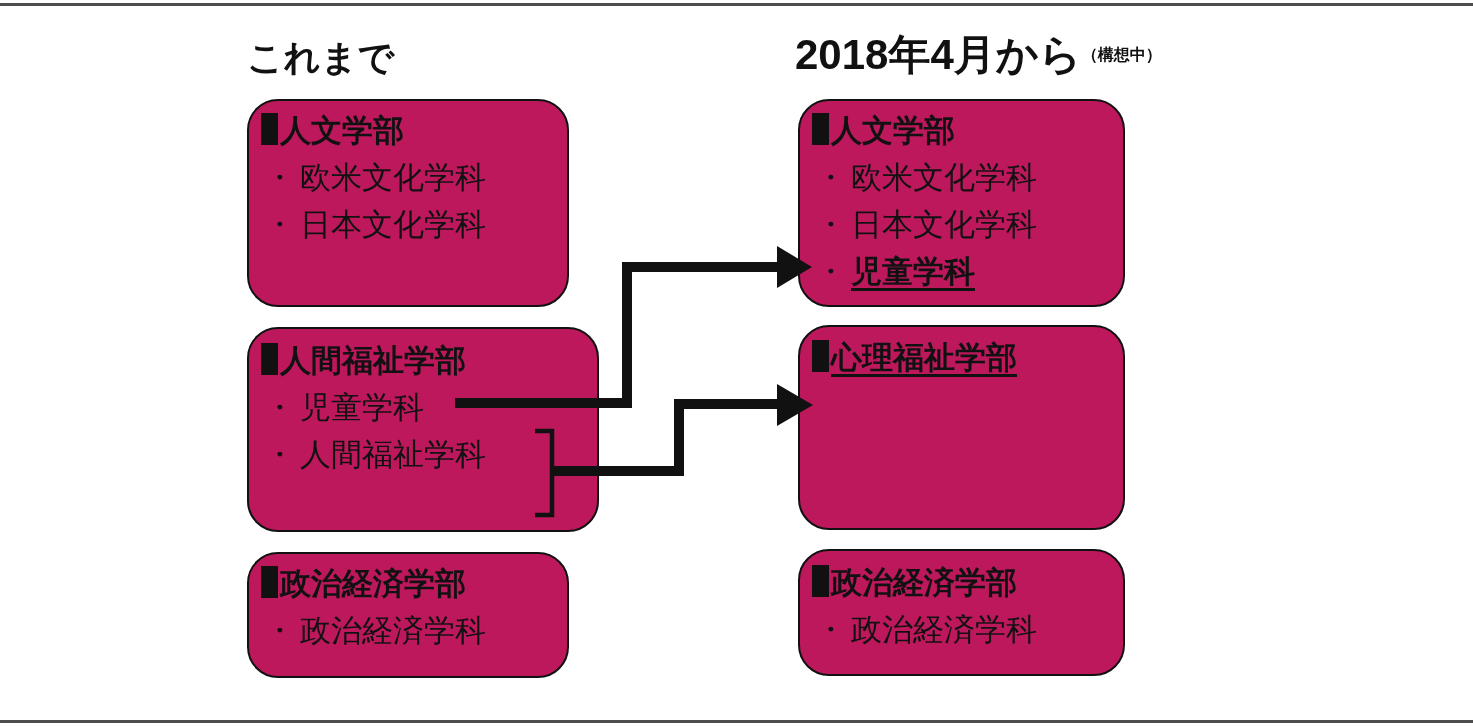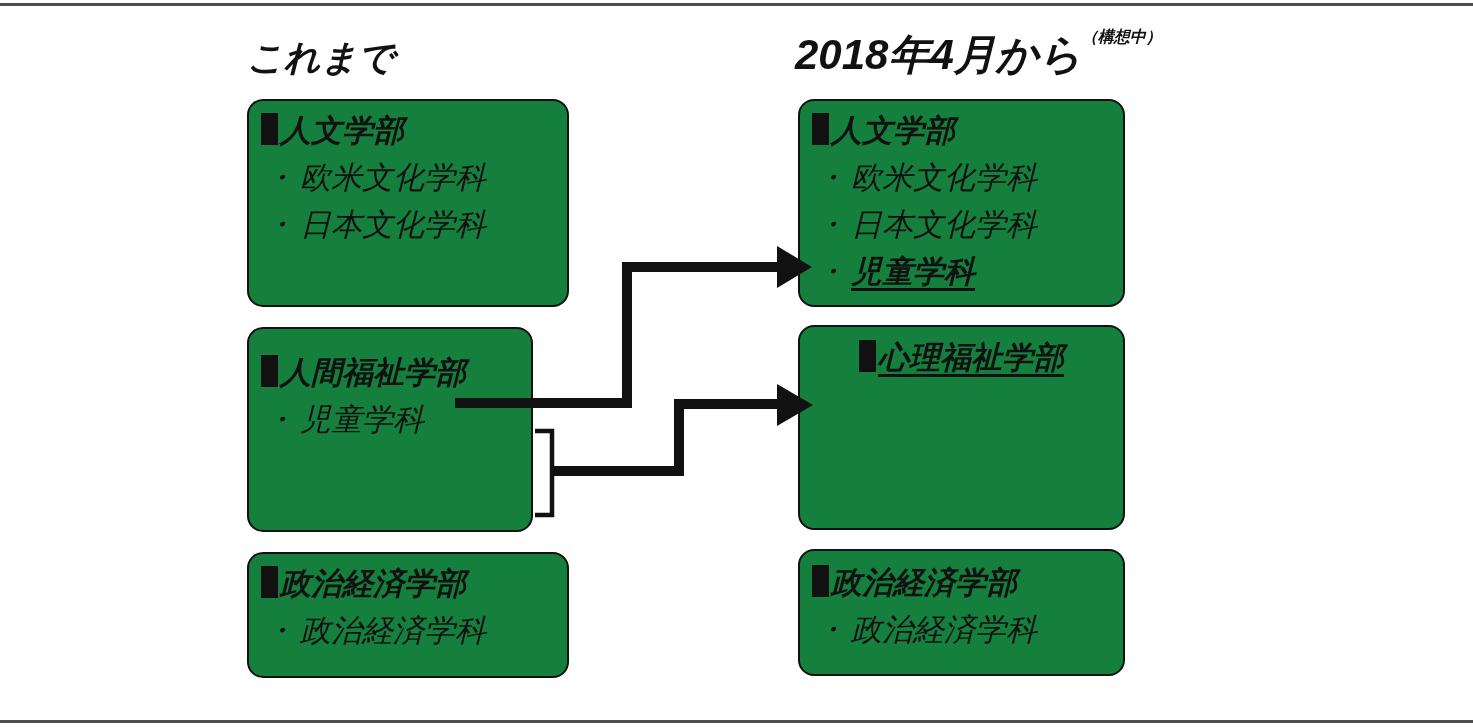--- a/index.html
+++ b/index.html
@@ -1,39 +1,38 @@
 <!DOCTYPE html>
 <html lang="ja"><head>
 <meta charset="utf-8">
 <style>
   html,body { margin:0; padding:0; background:#fff; }
   .canvas {
     position:relative; width:1473px; height:728px; background:#ffffff;
     font-family:"Liberation Sans","DejaVu Sans",sans-serif; color:#111;
     overflow:hidden;
-    font-style:italic;
   }
   .rule { position:absolute; left:0; width:1473px; height:3px; background:#4d4d4d; }
   .rule-top { top:3px; }
   .rule-bottom { top:720px; }
 
   .col-title { position:absolute; font-weight:bold; white-space:nowrap; }
   #title-before { left:247px; top:34px; font-size:36px; }
-  #title-after  { left:795px; top:27px; font-size:42px; display:flex; align-items:flex-start; }
+  #title-after  { left:795px; top:27px; font-size:42px; display:flex; align-items:center; }
   #title-after .note { font-size:16px; font-weight:bold; letter-spacing:0; }
 
   .box {
-    position:absolute; background:#15803d; border:2.5px solid #111;
-    border-radius:16px; box-sizing:border-box; padding:6px 12px;
+    position:absolute; background:#be185d; border:2.5px solid #111;
+    border-radius:31px; box-sizing:border-box; padding:6px 12px;
   }
   #box-b1 { left:247px; top:99px;  width:322px; height:208px; padding-top:6px; }
-  #box-b2 { left:247px; top:327px; width:286px; height:205px; padding-top:20px; }
+  #box-b2 { left:247px; top:327px; width:352px; height:205px; padding-top:8px; }
   #box-b3 { left:247px; top:552px; width:322px; height:126px; padding-top:6px; }
   #box-a1 { left:798px; top:99px;  width:327px; height:208px; padding-top:6px; }
-  #box-a2 { left:798px; top:325px; width:327px; height:205px; padding-top:7px;text-align:center; }
+  #box-a2 { left:798px; top:325px; width:327px; height:205px; padding-top:7px; }
   #box-a3 { left:798px; top:549px; width:327px; height:127px; padding-top:8px; }
 
   .line { font-size:31px; line-height:47px; white-space:nowrap; }
   .fac  { font-weight:bold; }
   .item { padding-left:3px; }
   .marker {
     display:inline-block; width:17px; height:32px; background:#111;
     margin-right:2px; vertical-align:-4px;
   }
   .bullet { display:inline-block; width:36px; }
@@ -70,20 +69,23 @@
       <span class="bullet">・</span><span>日本文化学科</span>
     </div>
   </div>
 
   <div class="box" id="box-b2">
     <div class="line fac">
       <span class="marker"></span><span>人間福祉学部</span>
     </div>
     <div class="line item">
       <span class="bullet">・</span><span>児童学科</span>
+    </div>
+    <div class="line item">
+      <span class="bullet">・</span><span>人間福祉学科</span>
     </div>
   </div>
 
   <div class="box" id="box-b3">
     <div class="line fac">
       <span class="marker"></span><span>政治経済学部</span>
     </div>
     <div class="line item">
       <span class="bullet">・</span><span>政治経済学科</span>
     </div>

